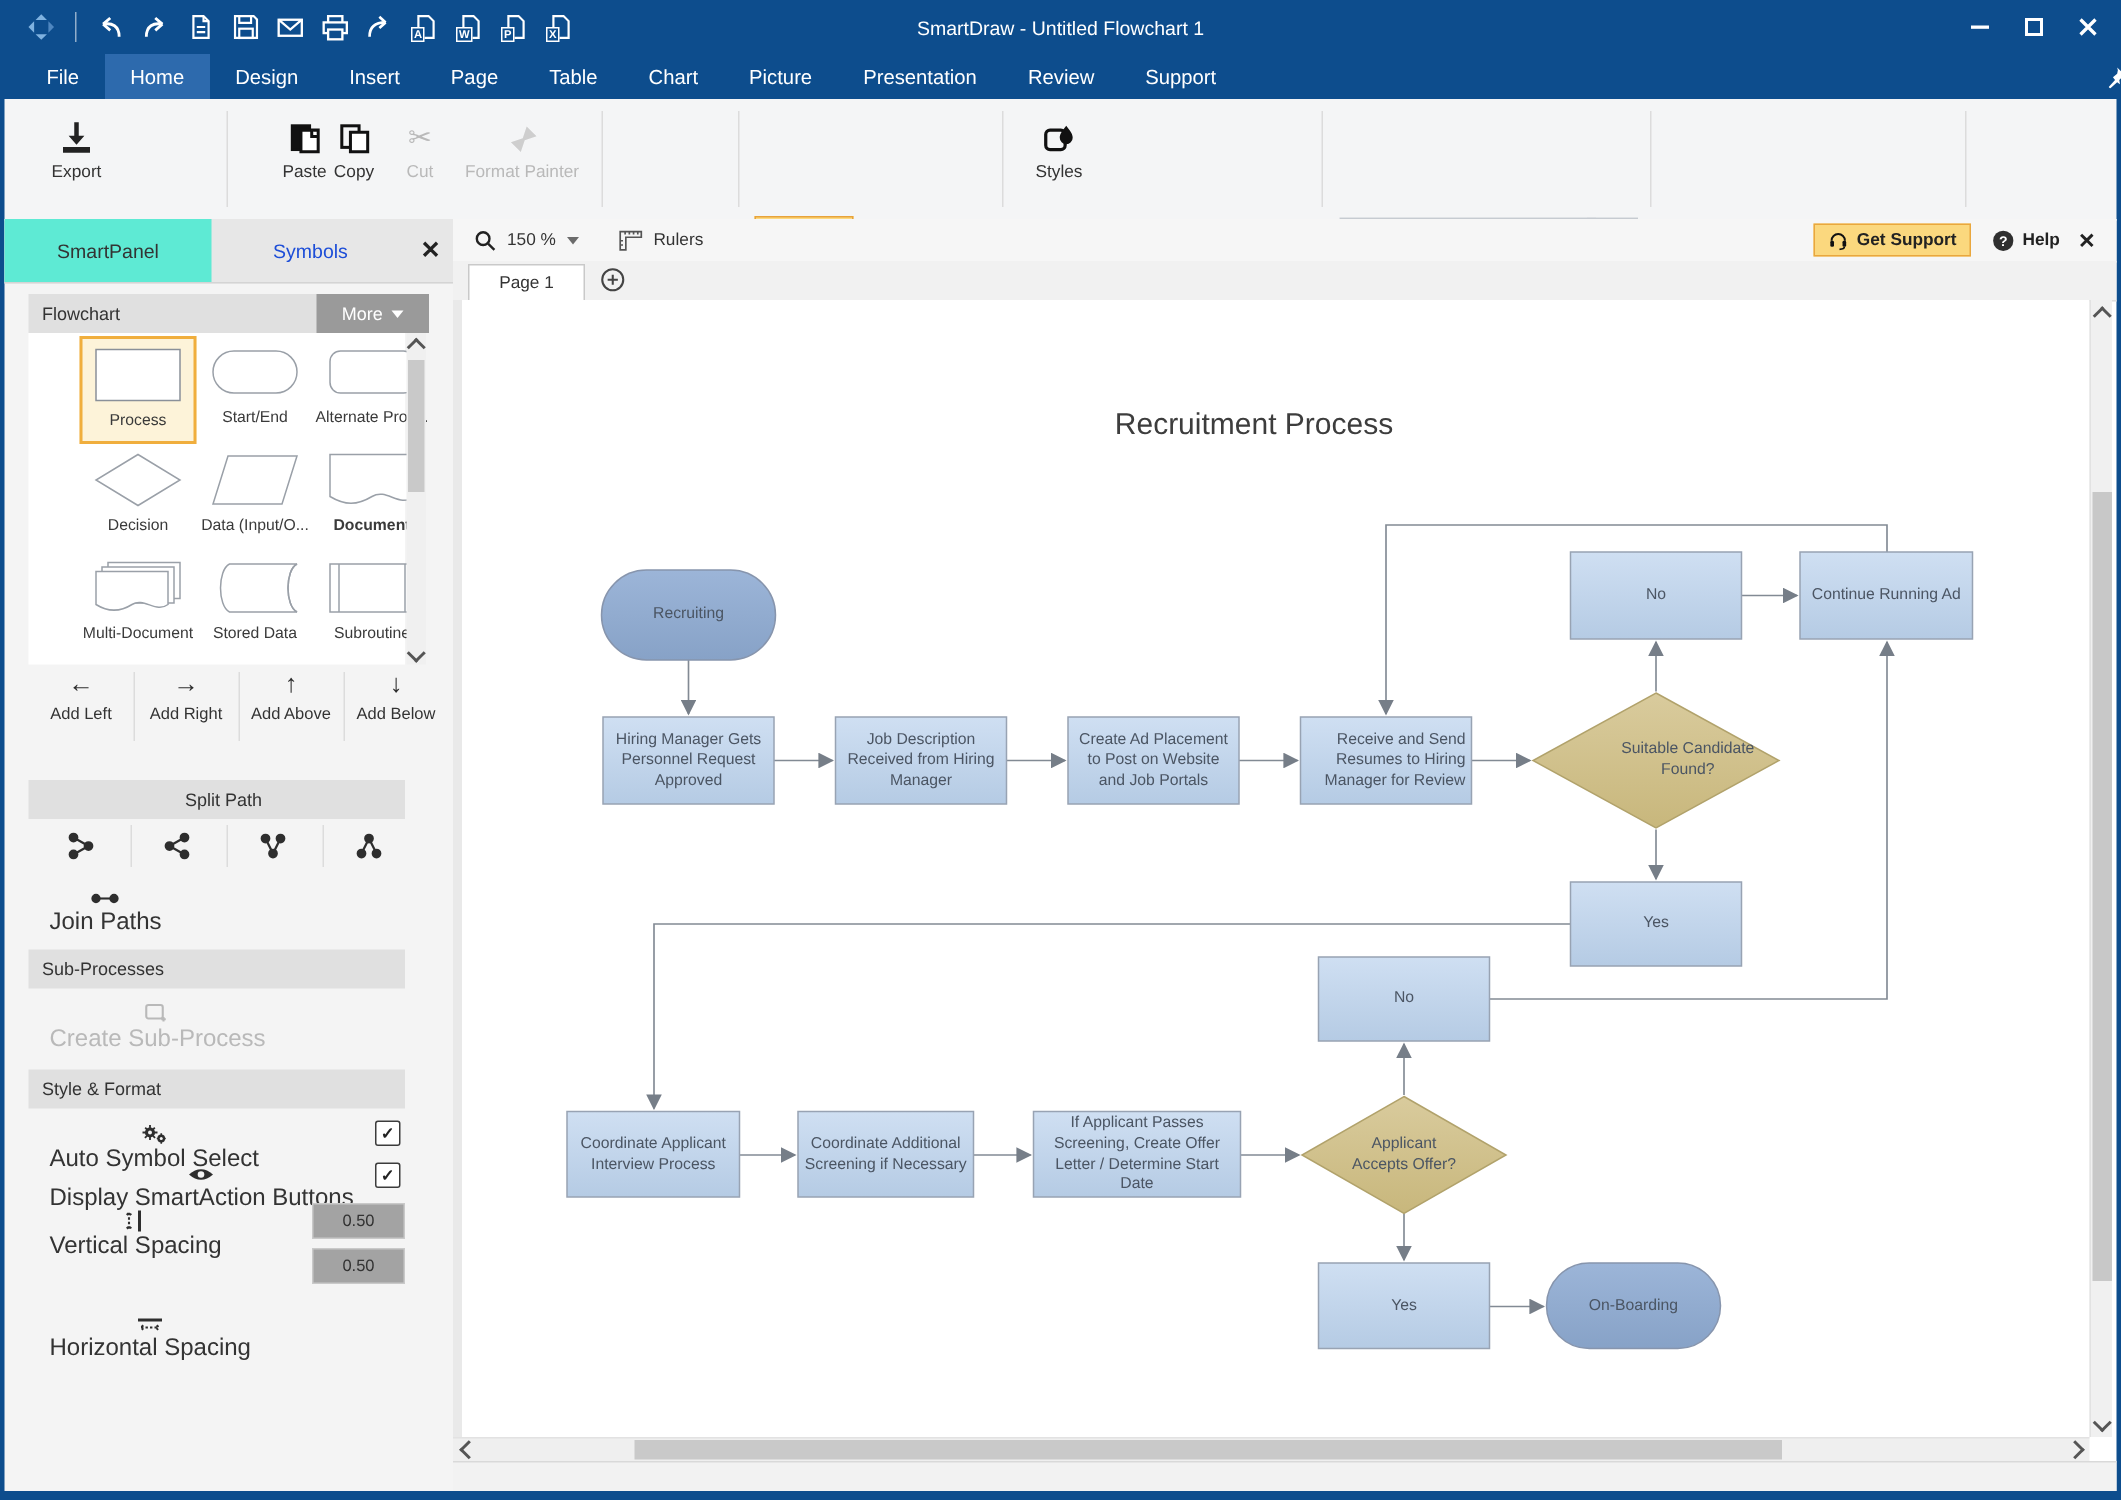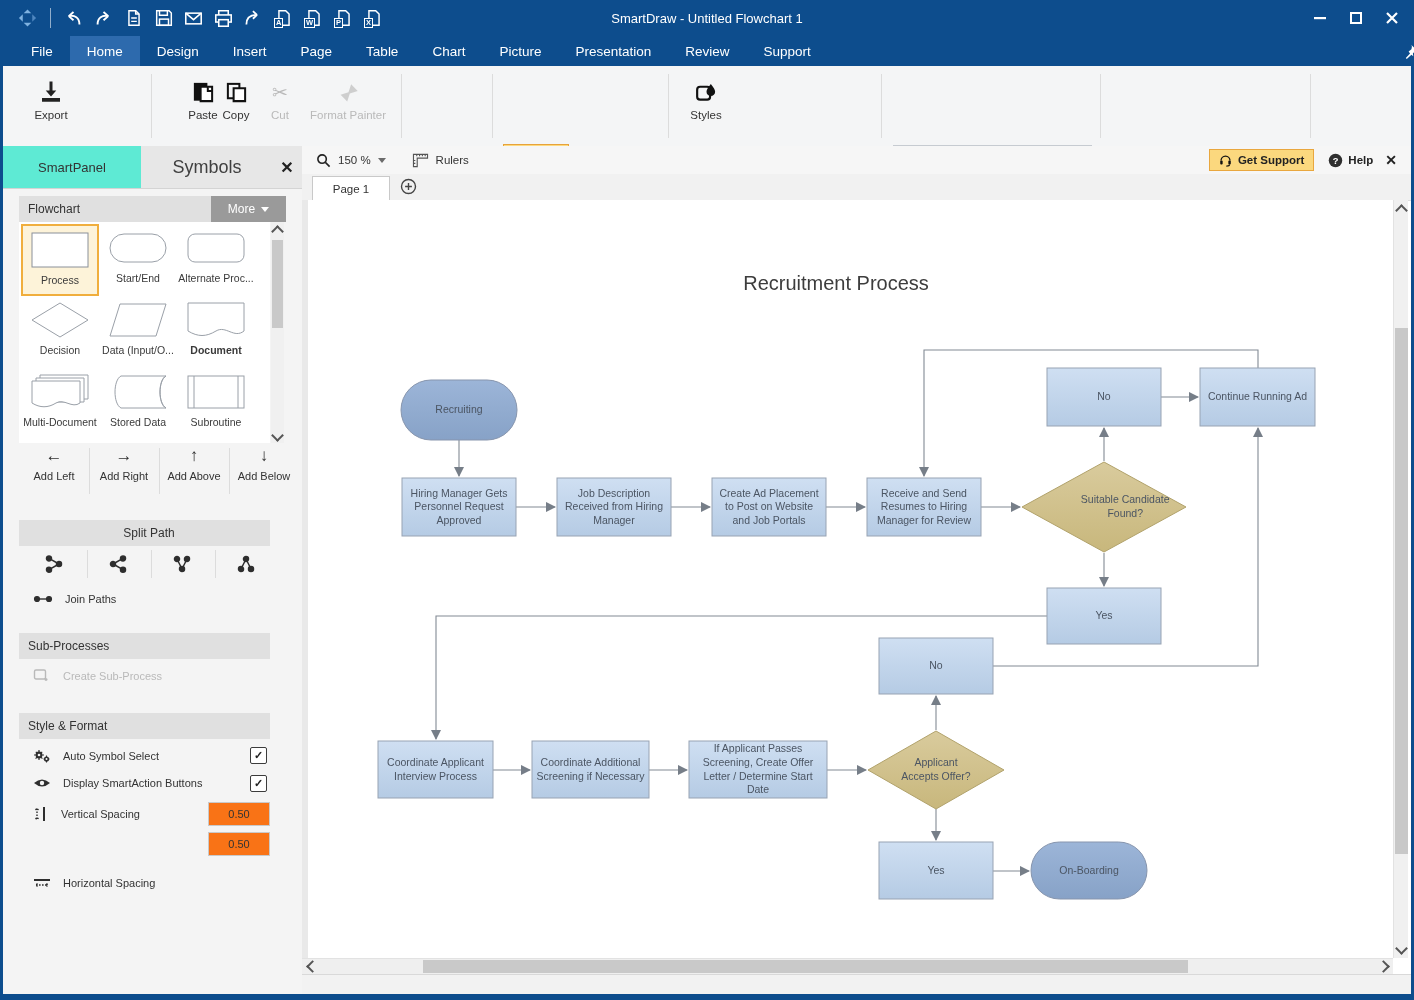--- a/index.html
+++ b/index.html
@@ -39,48 +39,48 @@
   #font-name{position:absolute;left:890px;top:79px;width:160px;height:22px;background:#fff;border:1px solid #c6cbd1;
              font-size:11.5px;color:#333;display:flex;align-items:center;padding-left:9px;}
   #font-size{position:absolute;left:1055px;top:79px;width:32px;height:22px;background:#fff;border:1px solid #c6cbd1;
              font-size:11.5px;color:#333;display:flex;align-items:center;justify-content:center;}
   .fmt{position:absolute;top:106px;font-size:13px;}
 
   
   #leftpanel{position:absolute;left:3px;top:146px;width:299px;height:848px;background:#f4f4f4;border-right:1px solid #cfcfcf;}
   #lp-tabs{position:absolute;left:0;top:0;width:299px;height:42px;background:#e7e7e7;border-bottom:1px solid #d4d4d4;display:flex;}
   #tab-smartpanel{width:138px;background:#5eead4;display:flex;align-items:center;justify-content:center;font-size:13px;color:#333;}
-  #tab-symbols{width:132px;display:flex;align-items:center;justify-content:center;font-size:18px;color:#404040;}
+  #tab-symbols{width:132px;display:flex;align-items:center;justify-content:center;font-size:13px;color:#1d4ed8;}
   #lp-close{width:28px;display:flex;align-items:center;justify-content:center;font-weight:bold;color:#222;}
   .lp-header{position:absolute;left:16px;width:251px;height:26px;background:#e0e0e0;display:flex;align-items:center;
              padding-left:9px;font-size:12px;color:#333;box-sizing:border-box;}
   #more-btn{position:absolute;left:192px;top:0;width:75px;height:26px;background:#9a9a9a;color:#fff;display:flex;
             align-items:center;justify-content:center;gap:6px;font-size:12px;}
   #more-btn .caret{border-top-color:#fff;}
   #shape-grid{position:absolute;left:16px;top:76px;width:251px;height:221px;background:#fff;}
-  .cell{position:absolute;width:78px;height:72px;text-align:center;}
+  .cell{position:absolute;width:78px;height:72px;text-align:center;margin-left:32px;}
   .cell .thumb{height:48px;display:flex;align-items:center;justify-content:center;}
   .cell .lbl{font-size:10.5px;color:#3a3a3a;white-space:nowrap;overflow:hidden;}
   .cell.selected{box-sizing:border-box;border:2px solid #f0ae3d;background:#fdf3d9;}
   #grid-scroll{position:absolute;right:-14px;top:0;width:13px;height:221px;background:#f0f0f0;}
   #grid-thumb{position:absolute;left:1px;top:18px;width:11px;height:88px;background:#c9c9c9;}
   .chev{display:inline-block;width:7px;height:7px;border-right:2px solid #555;border-bottom:2px solid #555;}
   .chev.up{transform:rotate(-135deg);margin-top:4px;}
   .chev.down{transform:rotate(45deg);}
   .chev.left{transform:rotate(135deg);}
   .chev.right{transform:rotate(-45deg);}
   .add-col{position:absolute;top:300px;width:70px;text-align:center;}
   .add-col .ar{font-size:17px;font-weight:bold;color:#2e2e2e;line-height:20px;}
   .add-col .lb{font-size:11px;color:#333;margin-top:4px;white-space:nowrap;}
   .vsep{position:absolute;width:1px;background:#dcdcdc;}
   .split-cell{position:absolute;top:402px;width:62px;height:32px;display:flex;align-items:center;justify-content:center;}
-  .lp-row{position:absolute;left:30px;display:flex;align-items:center;gap:12px;font-size:11px;color:#333;}
+  .lp-row{position:absolute;left:30px;display:flex;align-items:center;font-size:16px;color:#333;flex-direction:column;}
   .checkbox{position:absolute;width:15px;height:15px;border:1.5px solid #3c3c3c;background:#fff;border-radius:2px;
             display:flex;align-items:center;justify-content:center;font-size:11px;font-weight:bold;color:#222;}
-  .spin{position:absolute;width:60px;height:22px;border:1px solid #c9c9c9;background:#f97316;font-size:11px;color:#333;
+  .spin{position:absolute;width:60px;height:22px;border:1px solid #c9c9c9;background:#a3a3a3;font-size:11px;color:#333;
         display:flex;align-items:center;justify-content:center;}
 
   
   #canvas-col{position:absolute;left:302px;top:146px;width:1109px;height:848px;background:#fff;}
   #cv-toolbar{position:absolute;left:0;top:0;width:1109px;height:28px;background:#f6f6f6;border-bottom:1px solid #e0e0e0;
               display:flex;align-items:center;font-size:11.5px;color:#333;}
   #zoom-wrap{display:flex;align-items:center;gap:7px;margin-left:14px;}
   #rulers-wrap{display:flex;align-items:center;gap:7px;margin-left:26px;}
   #support-btn{margin-left:auto;background:#fbd87e;border:1px solid #e9a73e;height:20px;display:flex;align-items:center;
                gap:6px;padding:0 9px;font-weight:bold;color:#222;}
@@ -735,21 +735,21 @@
           <polygon points="628,531 696,570 628,609 560,570" class="node-decision"></polygon>
           <rect x="571" y="642" width="114" height="57" class="node-process"></rect>
           <rect x="723" y="642" width="116" height="57" rx="28.5" class="node-start"></rect>
         </svg>
       <div id="fc-overlay">
         <div id="fc-title">Recruitment Process</div>
       <div class="fc-label" style="left: 97px; top: 180px; width: 108px; height: 60px;">Recruiting</div>
           <div class="fc-label" style="left: 98px; top: 278px; width: 106px; height: 58px;">Hiring Manager Gets Personnel Request Approved</div>
           <div class="fc-label" style="left: 253px; top: 278px; width: 106px; height: 58px;">Job Description Received from Hiring Manager</div>
           <div class="fc-label" style="left: 408px; top: 278px; width: 106px; height: 58px;">Create Ad Placement to Post on Website and Job Portals</div>
-          <div class="fc-label" style="left: 563px; top: 278px; width: 106px; height: 58px;">Receive and Send Resumes to Hiring Manager for Review</div>
+          <div class="fc-label" style="left: 563px; top: 278px; width: 106px; height: 58px; text-align: right;">Receive and Send Resumes to Hiring Manager for Review</div>
           <div class="fc-label" style="left: 768px; top: 262px; width: 98.4px; height: 90px;">Suitable Candidate Found?</div>
           <div class="fc-label" style="left: 743px; top: 168px; width: 106px; height: 58px;">No</div>
           <div class="fc-label" style="left: 896px; top: 168px; width: 107px; height: 58px;">Continue Running Ad</div>
           <div class="fc-label" style="left: 743px; top: 388px; width: 106px; height: 56px;">Yes</div>
           <div class="fc-label" style="left: 575px; top: 438px; width: 106px; height: 56px;">No</div>
           <div class="fc-label" style="left: 74px; top: 541px; width: 107px; height: 57px;">Coordinate Applicant Interview Process</div>
           <div class="fc-label" style="left: 228px; top: 541px; width: 109px; height: 57px;">Coordinate Additional Screening if Necessary</div>
           <div class="fc-label" style="left: 385px; top: 541px; width: 130px; height: 57px;">If Applicant Passes Screening, Create Offer Letter / Determine Start Date</div>
           <div class="fc-label" style="left: 587.2px; top: 531px; width: 81.6px; height: 78px;">Applicant Accepts Offer?</div>
           <div class="fc-label" style="left: 575px; top: 642px; width: 106px; height: 57px;">Yes</div>

